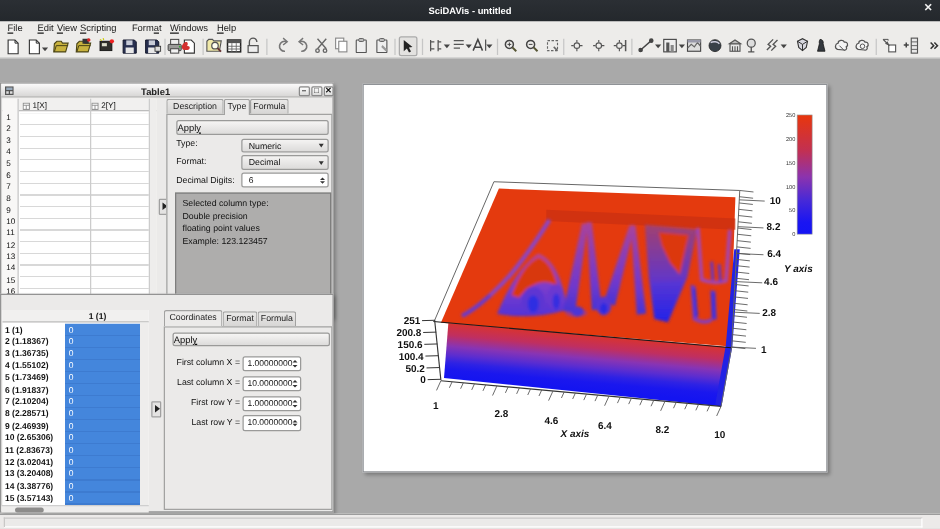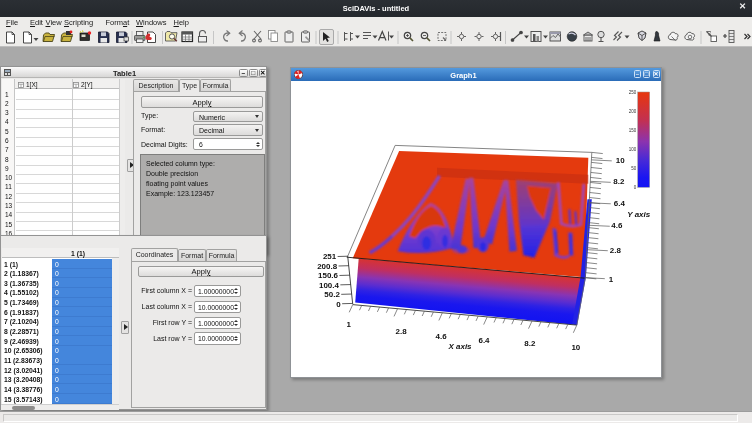--- a/index.html
+++ b/index.html
@@ -17,21 +17,21 @@
 
 .win{position:absolute;border:1px solid #939393;background:#ebeae9;box-shadow:2px 2px 3px rgba(0,0,0,0.28);}
 .wtitle{position:absolute;left:0;top:0;right:0;height:11px;background:linear-gradient(#fbfafa,#d8d7d6);border-bottom:1px solid #b6b5b4;}
 .wtitle .cap{position:absolute;left:0;right:18px;top:2px;text-align:center;font-size:7.5px;font-weight:bold;color:#222;}
 .wbtn{position:absolute;top:1.5px;width:8.5px;height:8.5px;border:1px solid #8a8a8a;border-radius:1.5px;background:linear-gradient(#fdfdfd,#dcdcdb);font-size:6.5px;line-height:6.5px;text-align:center;color:#111;font-weight:bold;}
 .wicon{position:absolute;left:3px;top:2px;width:7px;height:7px;}
 
 .tab{position:absolute;height:12px;border:1px solid #a2a2a1;border-bottom:none;border-radius:2px 2px 0 0;background:linear-gradient(#e9e8e7,#d7d6d5);font-size:7px;color:#222;text-align:center;line-height:12px;}
 .tab.sel{background:#ebeae9;height:13px;z-index:3;}
 .pane{position:absolute;border:1px solid #a2a2a1;background:#ebeae9;}
-.btn{position:absolute;border:1px solid #9a9a99;border-radius:2px;background:linear-gradient(#f6f5f4,#dddcdb);text-align:center;font-size:7.5px;color:#111;}
+.btn{position:absolute;border:1px solid #9a9a99;border-radius:2px;background:linear-gradient(#f6f5f4,#dddcdb);text-align:left;font-size:7.5px;color:#111;}
 .combo{position:absolute;border:1px solid #9a9a99;border-radius:2px;background:linear-gradient(#f4f3f2,#dcdbda);font-size:7px;color:#111;}
 .combo .ar{position:absolute;right:3px;top:3.5px;width:0;height:0;border-left:2.5px solid transparent;border-right:2.5px solid transparent;border-top:3.5px solid #333;}
 .spin{position:absolute;border:1px solid #9a9a99;border-radius:2px;background:#fff;font-size:6.8px;color:#111;overflow:hidden;}
 .spin .up,.spin .dn{position:absolute;right:2px;width:0;height:0;border-left:2.2px solid transparent;border-right:2.2px solid transparent;}
 .spin .up{top:2.5px;border-bottom:2.6px solid #333;}
 .spin .dn{bottom:2.5px;border-top:2.6px solid #333;}
 .lbl{position:absolute;font-size:7px;color:#111;}
 </style></head>
 <body>
 <div id="titlebar" class="abs">
@@ -324,32 +324,20 @@
  <div class="spin" style="left:193px;top:48.5px;width:47px;height:12.5px;line-height:12px;"><span style="margin-left:3px;">1.00000000</span><span class="up"></span><span class="dn"></span></div>
  <div class="lbl" style="left:110px;top:67px;width:81px;text-align:right;">Last column X =</div>
  <div class="spin" style="left:193px;top:64.5px;width:47px;height:12.5px;line-height:12px;"><span style="margin-left:3px;">10.0000000</span><span class="up"></span><span class="dn"></span></div>
  <div class="lbl" style="left:110px;top:83px;width:81px;text-align:right;">First row Y =</div>
  <div class="spin" style="left:193px;top:80.5px;width:47px;height:12.5px;line-height:12px;"><span style="margin-left:3px;">1.00000000</span><span class="up"></span><span class="dn"></span></div>
  <div class="lbl" style="left:110px;top:98.5px;width:81px;text-align:right;">Last row Y =</div>
  <div class="spin" style="left:193px;top:96px;width:47px;height:12.5px;line-height:12px;"><span style="margin-left:3px;">10.0000000</span><span class="up"></span><span class="dn"></span></div>
 </div>
 
 <div class="win" id="wgraph" style="left:290px;top:67px;width:372px;height:311px;border-color:#8f9296;background:#fff;">
- <div class="abs" style="left:0;top:0;width:370px;height:13px;background:linear-gradient(#5499dd,#2a6cb8);">
-  <svg class="abs" style="left:3px;top:2px;" width="9" height="9" viewBox="0 0 9 9">
-        <circle cx="4.5" cy="4.5" r="4.2" fill="#fff" stroke="#400" stroke-width="0.6"></circle>
-        <path d="M4.5,4.5 L8.4,3 A4.2,4.2 0 0,0 4.5,0.3 Z" fill="#d22"></path>
-        <path d="M4.5,4.5 L1,7 A4.2,4.2 0 0,0 6,8.4 Z" fill="#d22"></path>
-        <path d="M4.5,4.5 L0.4,3.6 A4.2,4.2 0 0,1 3,0.6 Z" fill="#d22"></path>
-      </svg>
-  <div class="abs" style="left:0;right:25px;top:2.5px;text-align:center;color:#fff;font-size:7.5px;font-weight:bold;">Graph1</div>
-  <div class="abs gbtn" style="left:343px;top:2px;">–</div>
-  <div class="abs gbtn" style="left:352px;top:2px;">□</div>
-  <div class="abs gbtn" style="left:361.5px;top:2px;">✕</div>
- </div>
  <svg class="abs" style="left:0px;top:13px;" width="370" height="296" viewBox="291 80.5 370 296.5">
   <defs>
    <filter id="soften" x="-30%" y="-30%" width="160%" height="160%">
           <feGaussianBlur stdDeviation="1.1"></feGaussianBlur>
         </filter>
    <linearGradient id="gfront" gradientUnits="userSpaceOnUse" x1="0" y1="226.6" x2="0" y2="270.8" gradientTransform="skewY(5.03)">
     <stop offset="0" stop-color="#d83330"></stop>
           <stop offset="0.22" stop-color="#c02f60"></stop>
           <stop offset="0.42" stop-color="#8834b4"></stop>
           <stop offset="0.58" stop-color="#5b2dd0"></stop>

